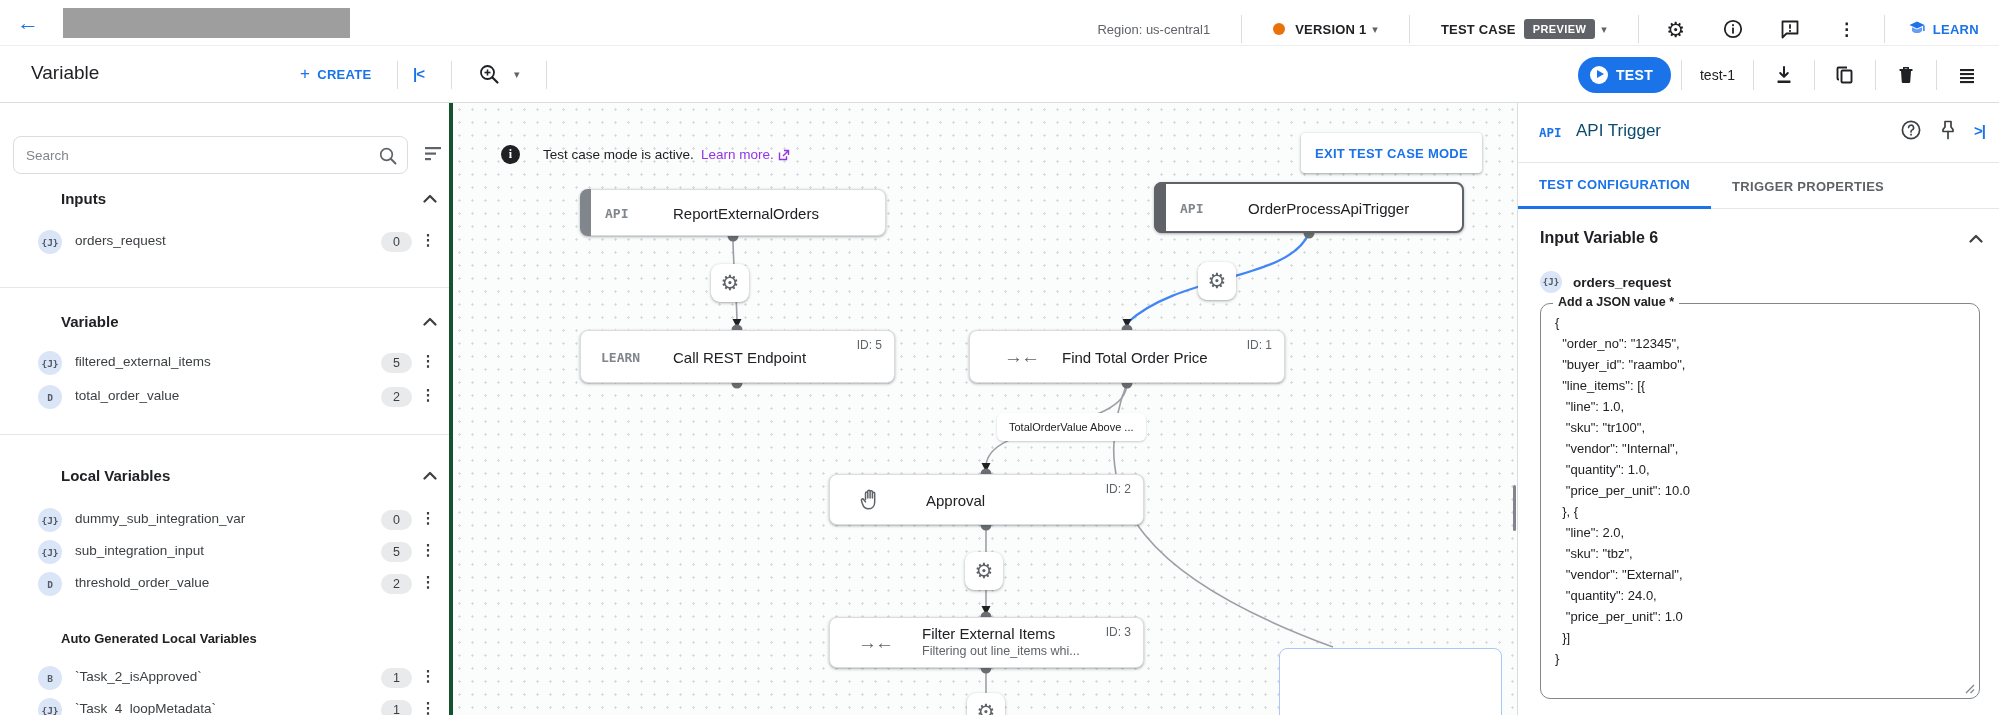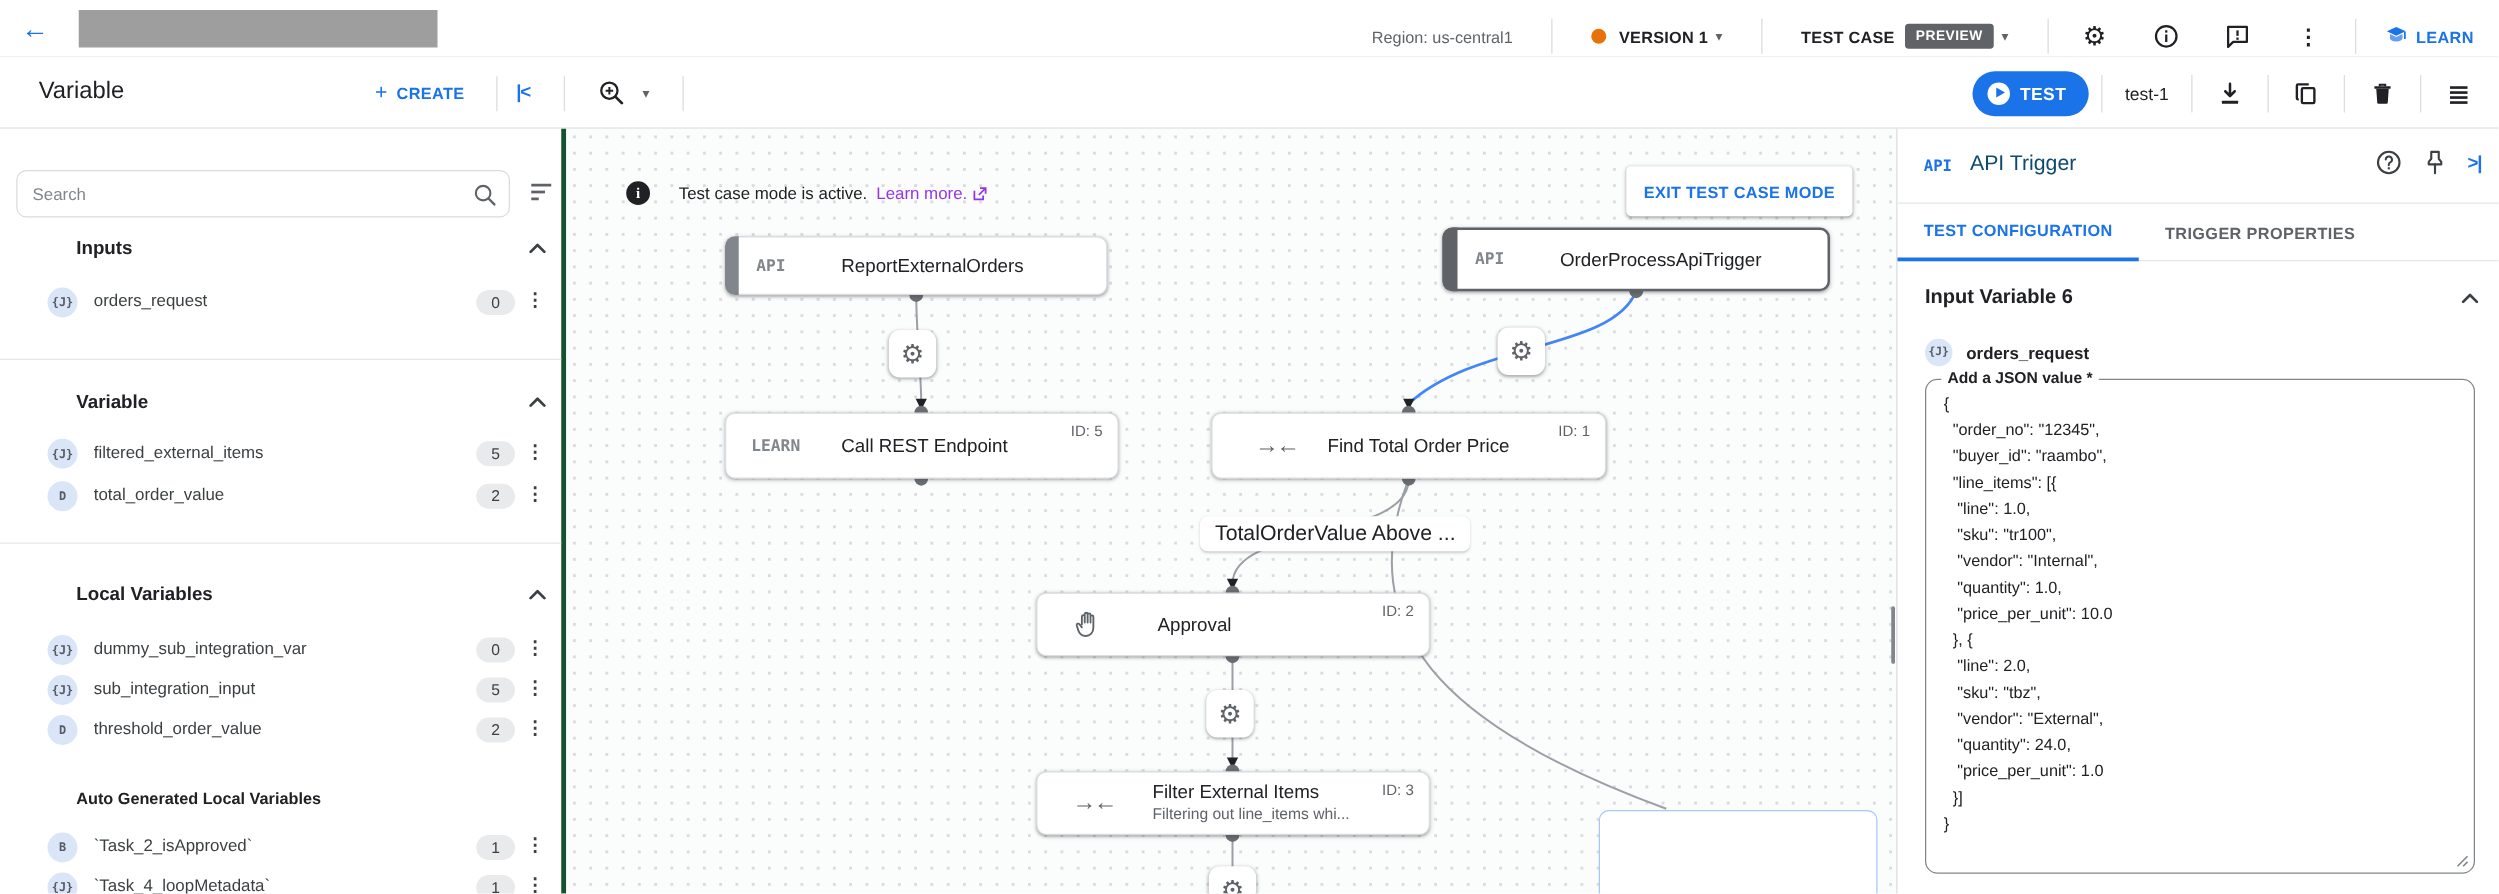--- a/index.html
+++ b/index.html
@@ -71,21 +71,21 @@
   .node.selected .node-tab { left:-2px; top:-2px; bottom:-2px; width:12px; background:#5f6368; }
   .node-badge { position:absolute; left:24px; top:50%; transform:translateY(-50%); font-family:"DejaVu Sans Mono", monospace; font-size:13px; font-weight:700; color:#80868b; letter-spacing:0; }
   .node-title { position:absolute; left:92px; top:50%; transform:translateY(-50%); font-size:15px; color:#202124; white-space:nowrap; }
   .node-id { position:absolute; right:12px; top:7px; font-size:12px; color:#5f6368; }
   .node-icon { position:absolute; left:34px; top:50%; transform:translateY(-50%); color:#5f6368; }
   .map-glyph { font-size:19px; font-weight:700; color:#5f6368; letter-spacing:-2px; }
   .node-2line { position:absolute; left:92px; top:7px; }
   .n2-title { font-size:15px; font-weight:500; color:#202124; white-space:nowrap; }
   .n2-sub { font-size:12.5px; color:#5f6368; margin-top:2px; white-space:nowrap; }
   .gear-chip { position:absolute; width:38px; height:38px; background:#fff; border-radius:9px; box-shadow:0 1px 2px rgba(60,64,67,.3), 0 1px 3px 1px rgba(60,64,67,.12); display:flex; align-items:center; justify-content:center; color:#5f6368; font-size:21px; cursor:pointer; }
-  .edge-label { position:absolute; left:507px; top:310px; height:28px; background:#fff; border-radius:6px; box-shadow:0 1px 2px rgba(60,64,67,.25); padding:0 12px; font-size:17px; font-weight:500; color:#202124; display:flex; align-items:center; cursor:pointer; }
+  .edge-label { position:absolute; left:544px; top:310px; height:28px; background:#fff; border-radius:6px; box-shadow:0 1px 2px rgba(60,64,67,.25); padding:0 12px; font-size:11px; font-weight:500; color:#202124; display:flex; align-items:center; cursor:pointer; }
   .blue-box { position:absolute; left:826px; top:545px; width:223px; height:140px; background:#fff; border:1.5px solid #a8c7fa; border-radius:8px; }
   .canvas-scrollthumb { position:absolute; right:1px; top:382px; width:3px; height:46px; background:#80868b; border-radius:2px; }
   
   .rpanel { position:absolute; right:0; top:103px; width:482px; bottom:0; background:#fff; border-left:1px solid #dadce0; }
   .rp-header { position:absolute; left:0; right:0; top:0; height:60px; border-bottom:1px solid #e4e6e8; }
   .rp-api-badge { position:absolute; left:21px; top:22px; font-family:"DejaVu Sans Mono", monospace; font-size:12.5px; font-weight:700; color:#1a73e8; }
   .rp-title { position:absolute; left:58px; top:18px; font-size:17px; color:#0c4a6e; }
   .rp-icons { position:absolute; right:14px; top:16px; display:flex; align-items:center; gap:16px; }
   .rp-collapse { color:#1a73e8; font-size:15px; font-weight:700; letter-spacing:-1px; cursor:pointer; }
   .rp-tabs { position:absolute; left:0; right:0; top:60px; height:46px; border-bottom:1px solid #e4e6e8; display:flex; }

